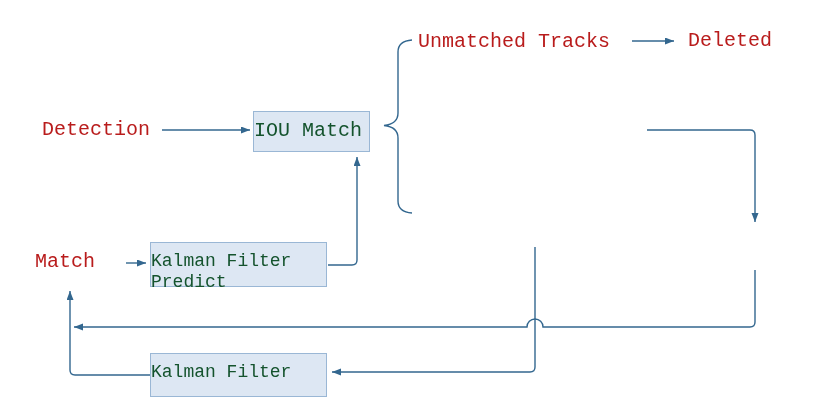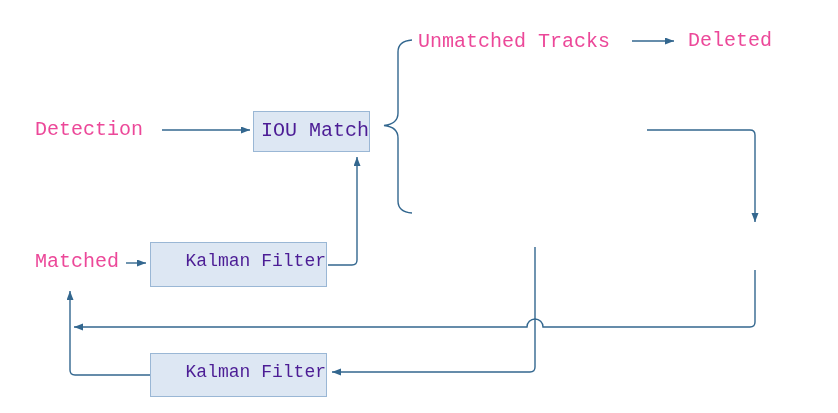--- a/index.html
+++ b/index.html
@@ -8,30 +8,30 @@
     width:838px;height:413px;
     background:#ffffff;
     font-family:"Liberation Mono","DejaVu Sans Mono",monospace;
     overflow:hidden;
   }
   .lbl{
     position:absolute;
     font-size:20px;
     line-height:22px;
     letter-spacing:0px;
-    color:#ec4899;
+    color:#b91c1c;
     white-space:nowrap;
   }
   .nodebox{
     position:absolute;
     box-sizing:border-box;
     background:#dde7f3;
     border:1.5px solid #9ab7d5;
-    color:#4c1d95;
-    text-align:right;
+    color:#14532d;
+    text-align:left;
     white-space:nowrap;
   }
   .iou{
     left:253px;top:111px;width:117px;height:41px;
     font-size:20px;line-height:38px;
   }
   .kf{
     left:150px;top:242px;width:177px;height:45px;
     font-size:18px;line-height:21px;padding-top:8px;
   }
@@ -64,30 +64,31 @@
       <path d="M328,265 H352 Q357,265 357,260 V157" marker-end="url(#ah)"></path>
 
       <path d="M126,263 H146" marker-end="url(#ah)"></path>
 
       <path d="M150,375 H75 Q70,375 70,370 V291" marker-end="url(#ah)"></path>
 
       <path d="M412,40 Q398,41 398,52 V113 Q398,124 384,125.5 Q398,127 398,138 V201 Q398,212 412,213"></path>
     </g>
   </svg>
 
-  <div class="lbl" style="left:35px;top:119px;text-align:center;">Detection</div>
+  <div class="lbl" style="left:42px;top:119px;text-align:center;">Detection</div>
   <div class="lbl" style="left:418px;top:31px;">Unmatched Tracks</div>
   <div class="lbl" style="left:688px;top:30px;text-align:right;">Deleted</div>
-  <div class="lbl" style="left:35px;top:251px;">Matched</div>
+  <div class="lbl" style="left:35px;top:251px;">Match</div>
 
   <div class="nodebox iou">
     <span>IOU Match</span>
   </div>
 
   <div class="nodebox kf">
     <div>Kalman Filter</div>
+    <div>Predict</div>
   </div>
 
   <div class="nodebox kf update">
     <div>Kalman Filter</div>
   </div>
 
 </div>
 
 </body></html>

